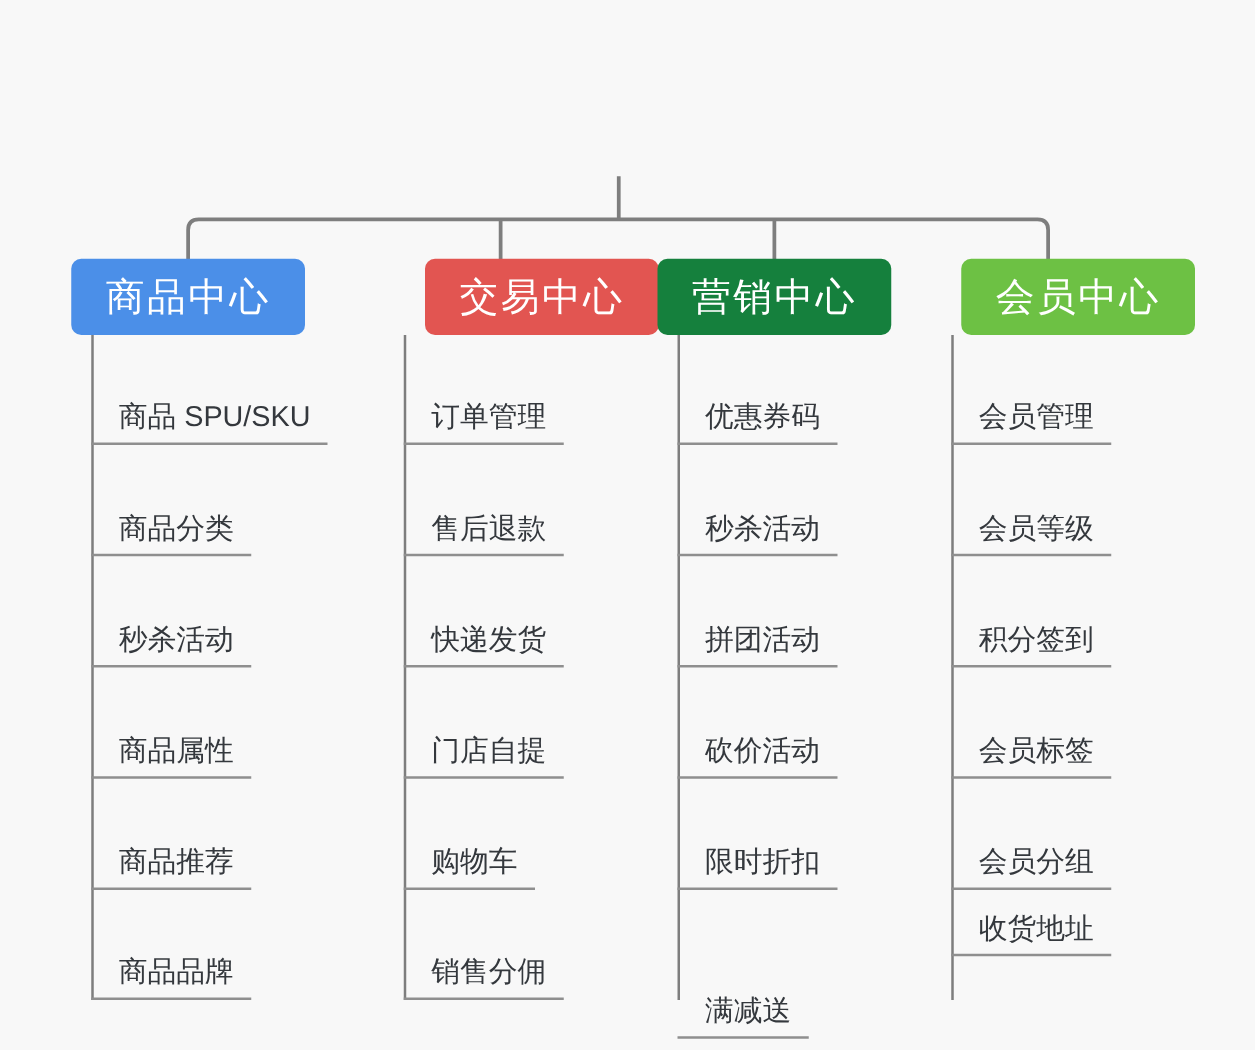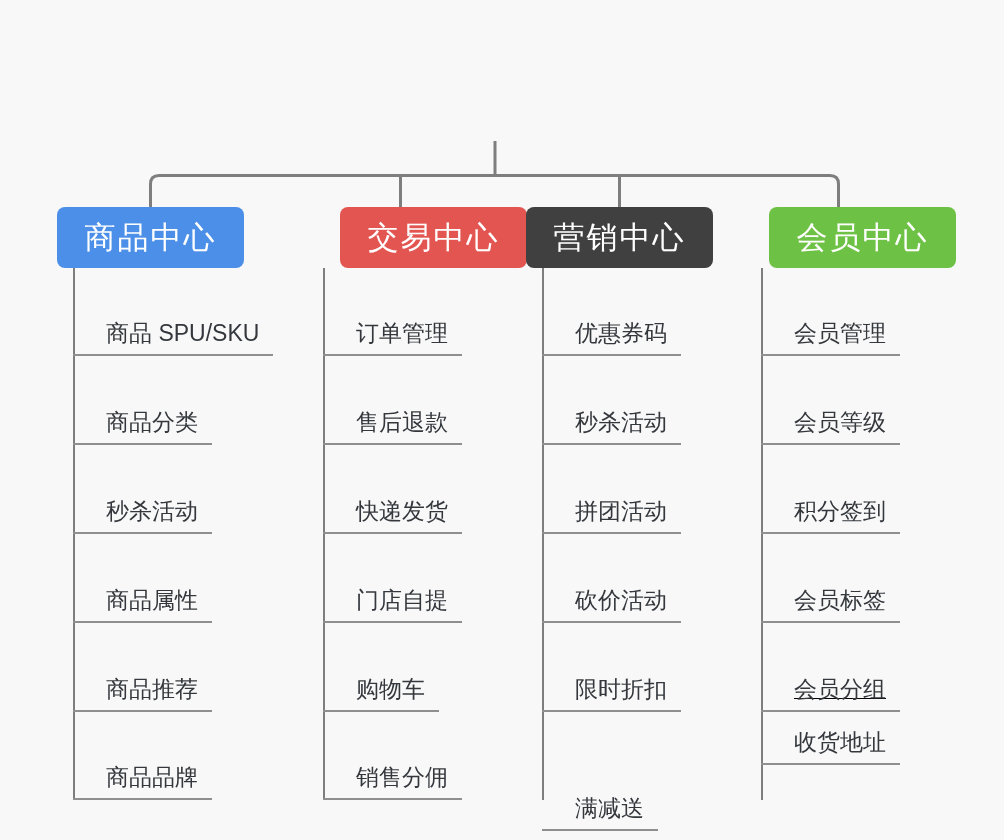--- a/index.html
+++ b/index.html
@@ -72,21 +72,21 @@
     position: absolute;
     top: 268px;
     width: 2px;
     height: 532px;
     background: var(--connector, #7E7E7E);
   }
   
   .child {
     position: absolute;
     box-sizing: border-box;
-    padding: 0 14px 7px 33px;
+    padding: 0 14px 7px 22px;
     border-bottom: 2px solid var(--underline, #8F8F8F);
     white-space: nowrap;
   }
   .child span {
     font-size: 23px;
     line-height: 28px;
     color: var(--child-text, #34383D);
   }
 </style>
 </head>
@@ -116,35 +116,35 @@
       <div class="branch-box" style="left: 325px; background: rgb(226, 85, 81); margin-left: 15px;">
         <span>交易中心</span>
       </div>
       <div class="vline" style="left: 323px;"></div>
       <div class="child" style="left: 323px; top: 319px;"><span>订单管理</span></div>
       <div class="child" style="left: 323px; top: 408px;"><span>售后退款</span></div>
       <div class="child" style="left: 323px; top: 497px;"><span>快递发货</span></div>
       <div class="child" style="left: 323px; top: 586px;"><span>门店自提</span></div>
       <div class="child" style="left: 323px; top: 675px;"><span>购物车</span></div>
       <div class="child" style="left: 323px; top: 763px;"><span>销售分佣</span></div>
-      <div class="branch-box" style="left: 526px; background: #404040;">
+      <div class="branch-box" style="left: 526px; background: #15803d;">
         <span>营销中心</span>
       </div>
       <div class="vline" style="left: 542px;"></div>
       <div class="child" style="left: 542px; top: 319px;"><span>优惠券码</span></div>
       <div class="child" style="left: 542px; top: 408px;"><span>秒杀活动</span></div>
       <div class="child" style="left: 542px; top: 497px;"><span>拼团活动</span></div>
       <div class="child" style="left: 542px; top: 586px;"><span>砍价活动</span></div>
       <div class="child" style="left: 542px; top: 675px;"><span>限时折扣</span></div>
       <div class="child" style="left: 542px; top: 763px; margin-top: 31px;"><span>满减送</span></div>
       <div class="branch-box" style="left: 745px; background: rgb(109, 193, 68); margin-left: 24px;">
         <span>会员中心</span>
       </div>
       <div class="vline" style="left: 761px;"></div>
       <div class="child" style="left: 761px; top: 319px;"><span>会员管理</span></div>
       <div class="child" style="left: 761px; top: 408px;"><span>会员等级</span></div>
       <div class="child" style="left: 761px; top: 497px;"><span>积分签到</span></div>
       <div class="child" style="left: 761px; top: 586px;"><span>会员标签</span></div>
-      <div class="child" style="left: 761px; top: 675px; text-decoration: underline;"><span>会员分组</span></div>
+      <div class="child" style="left: 761px; top: 675px;"><span>会员分组</span></div>
       <div class="child" style="left: 761px; top: 728px;"><span>收货地址</span></div>
     </div>
 
 </div>
 
 </body></html>

